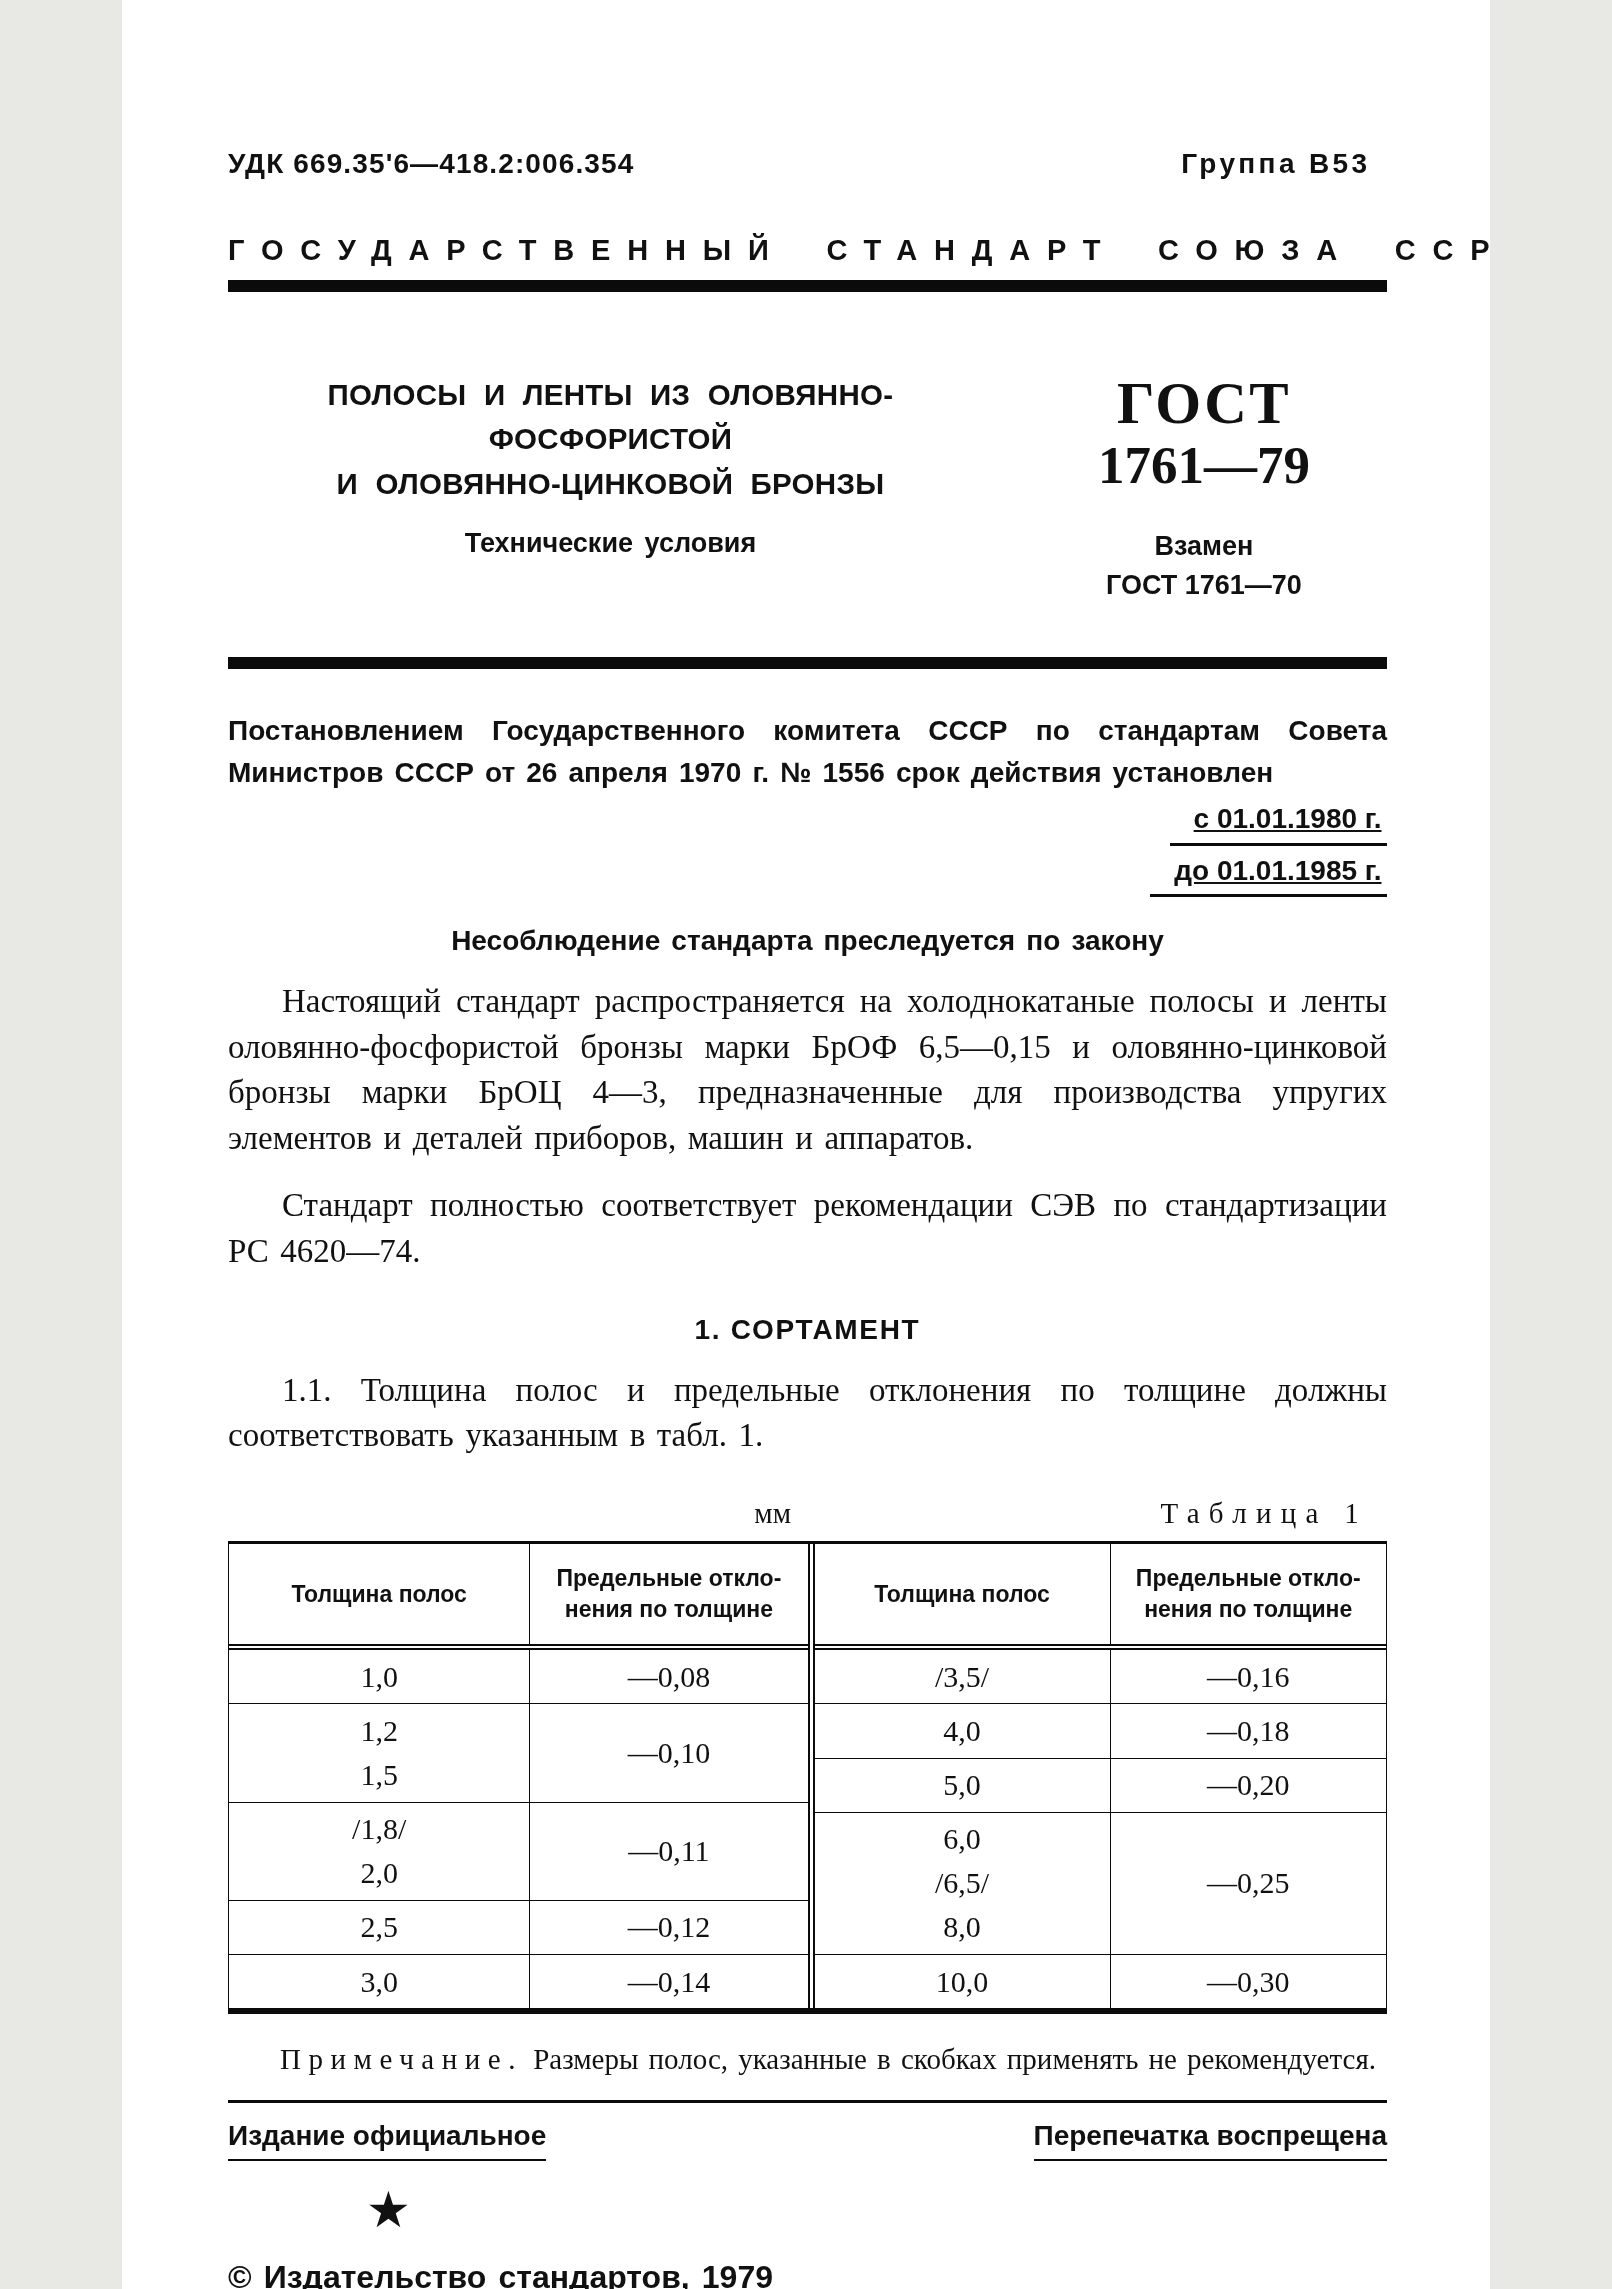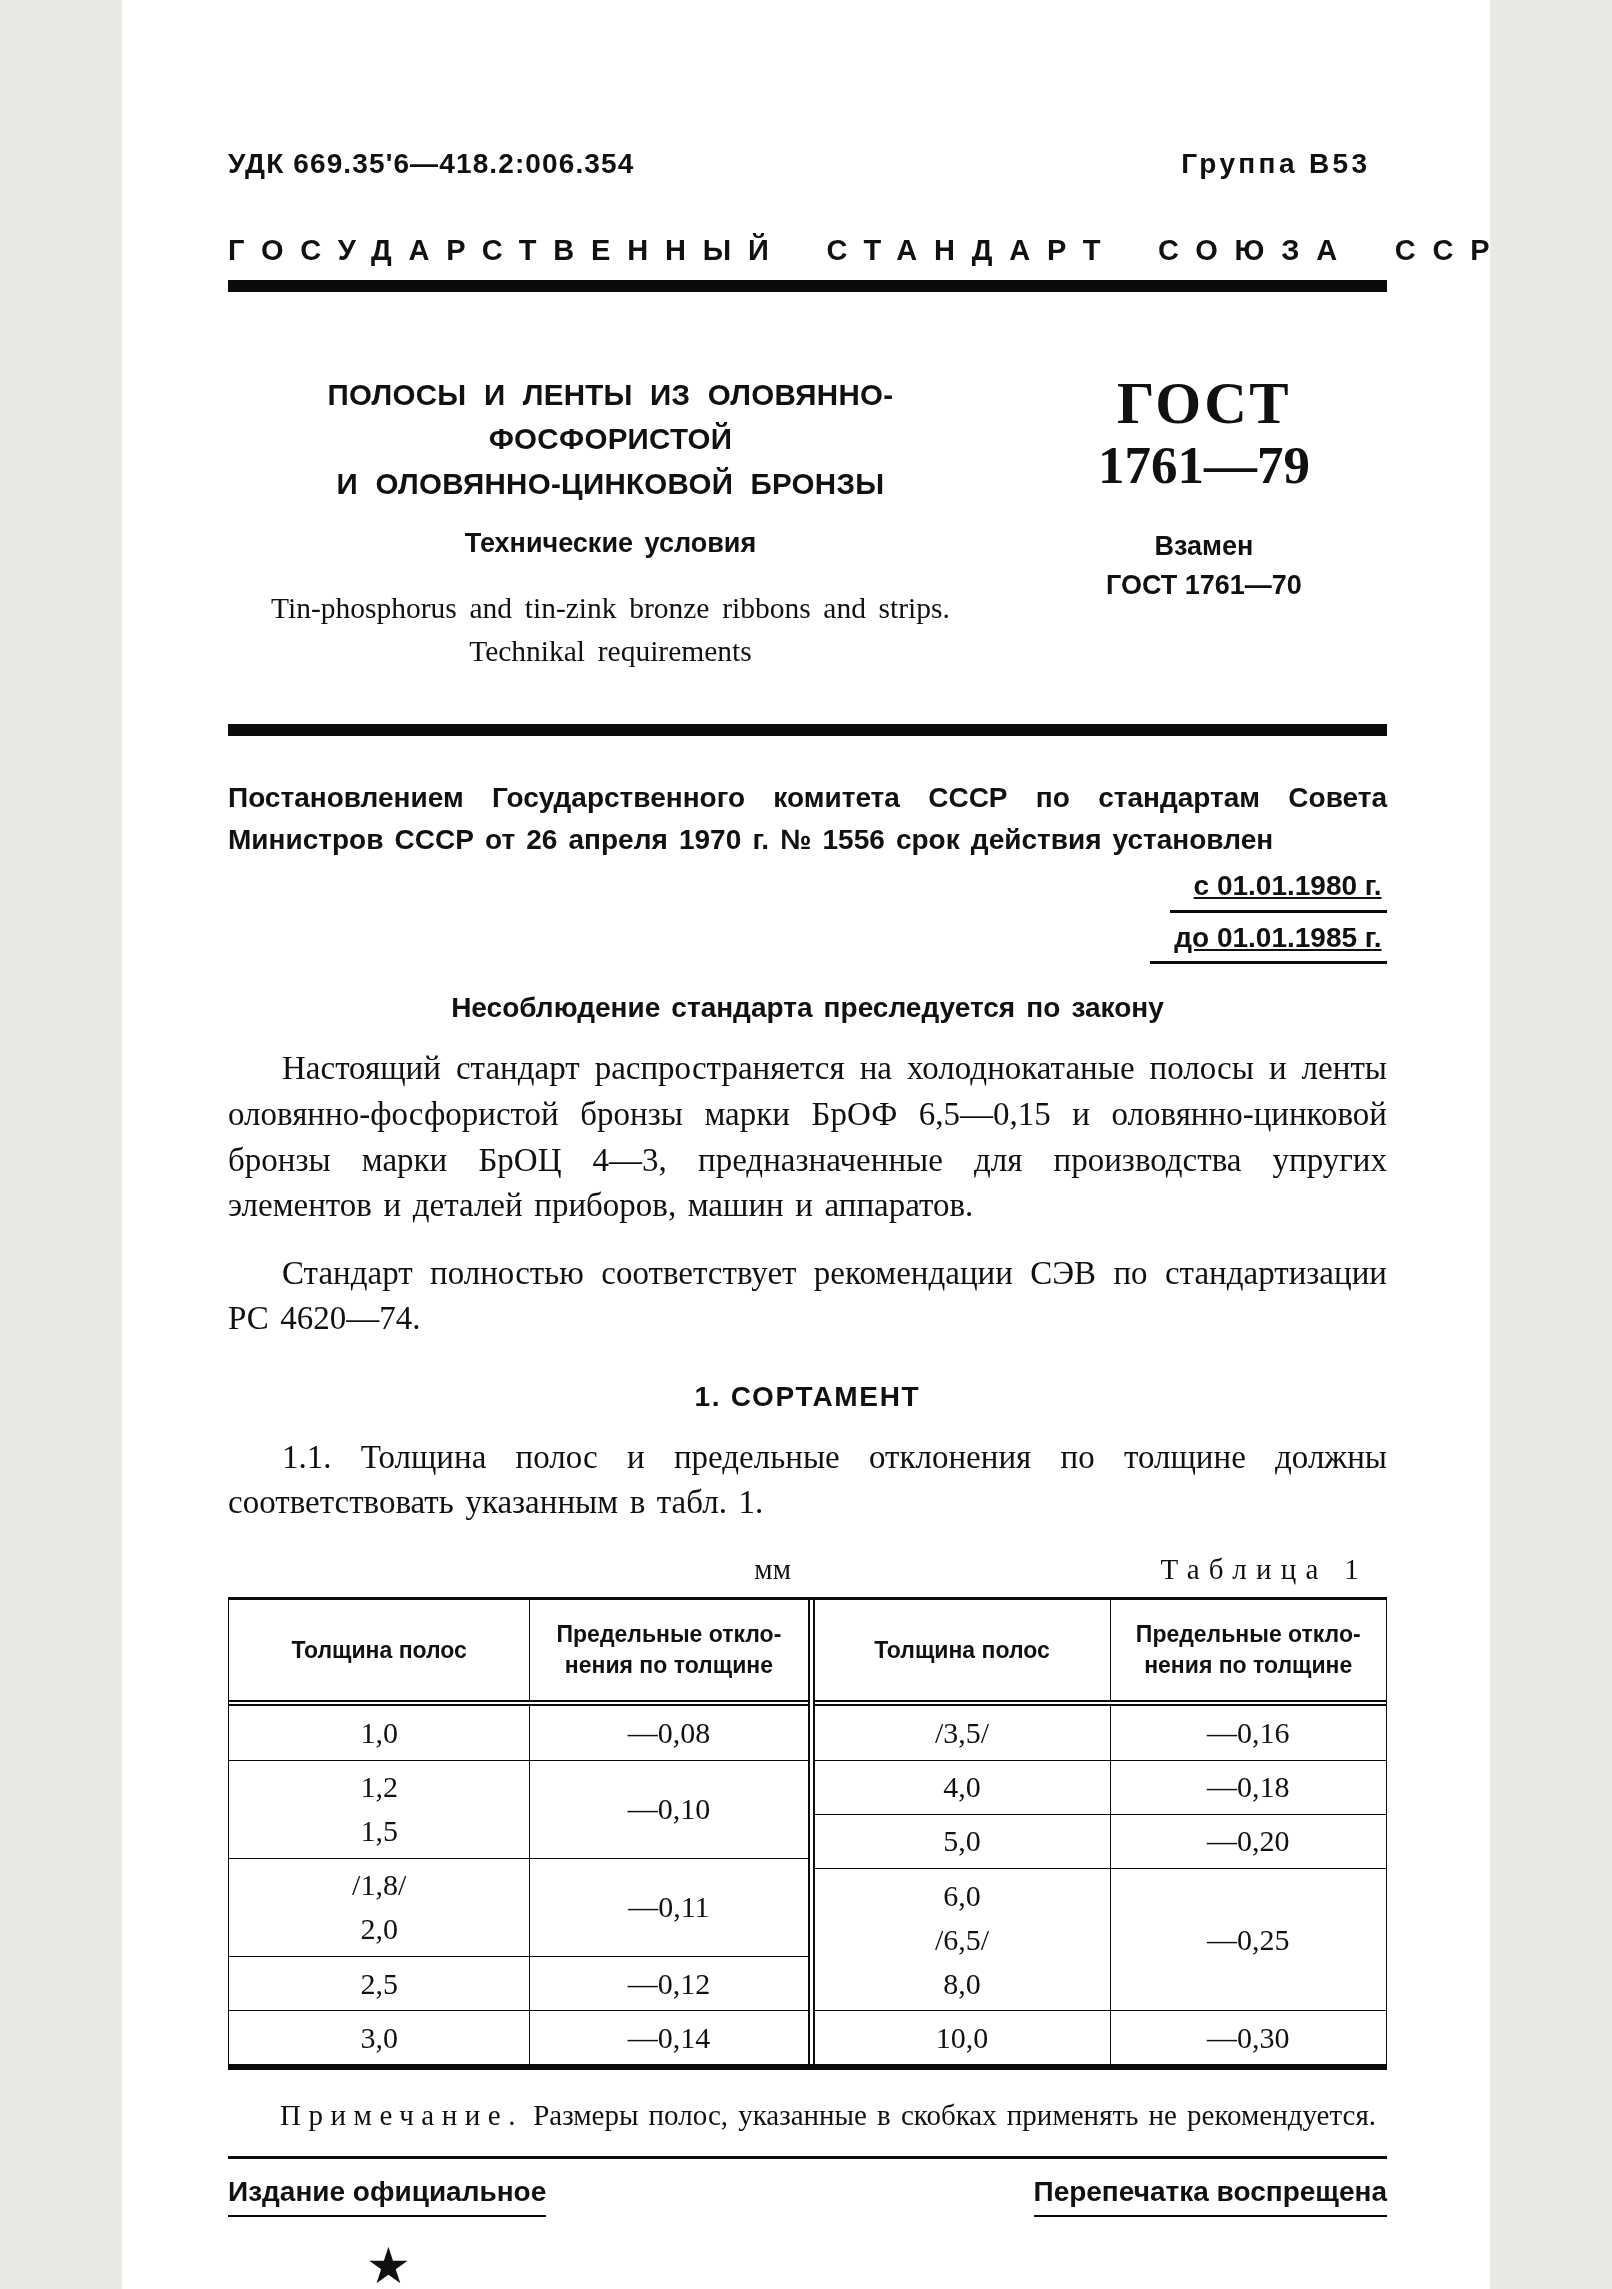--- a/index.html
+++ b/index.html
@@ -134,21 +134,21 @@
   .section-heading {
     margin-top: 39px;
     text-align: center;
     font-family: "Liberation Sans", sans-serif;
     font-weight: bold;
     font-size: 28px;
     letter-spacing: 0.06em;
   }
 
   
-  .table-meta { position: relative; margin-top: 27px; height: 41px; font-size: 29px; }
+  .table-meta { position: relative; margin-top: 38px; height: 41px; font-size: 29px; }
   .table-meta .unit {
     position: absolute; left: 47%; transform: translateX(-50%);
   }
   .table-meta .caption {
     position: absolute; right: 19px; letter-spacing: 0.32em;
   }
   .gost-table {
     display: flex;
     border: solid #0b0b0b;
     border-width: 3.7px 1.8px 6.5px 1.8px;
@@ -233,22 +233,20 @@
   </div>
 
   <div class="state-standard">ГОСУДАРСТВЕННЫЙ СТАНДАРТ СОЮЗА ССР</div>
   <div class="rule-thick"></div>
 
   <div class="title-block">
     <div class="title-left">
       <div class="doc-title pre">ПОЛОСЫ И ЛЕНТЫ ИЗ ОЛОВЯННО-ФОСФОРИСТОЙ
 И ОЛОВЯННО-ЦИНКОВОЙ БРОНЗЫ</div>
       <div class="doc-subtitle">Технические условия</div>
-      <div class="doc-en pre">Tin-phosphorus and tin-zink bronze ribbons and strips.
-Technikal requirements</div>
     </div>
     <div class="title-right">
       <div class="gost-word">ГОСТ</div>
       <div class="gost-num">1761—79</div>
       <div class="replaces">
         <div>Взамен</div>
         <div>ГОСТ 1761—70</div>
       </div>
     </div>
   </div>

